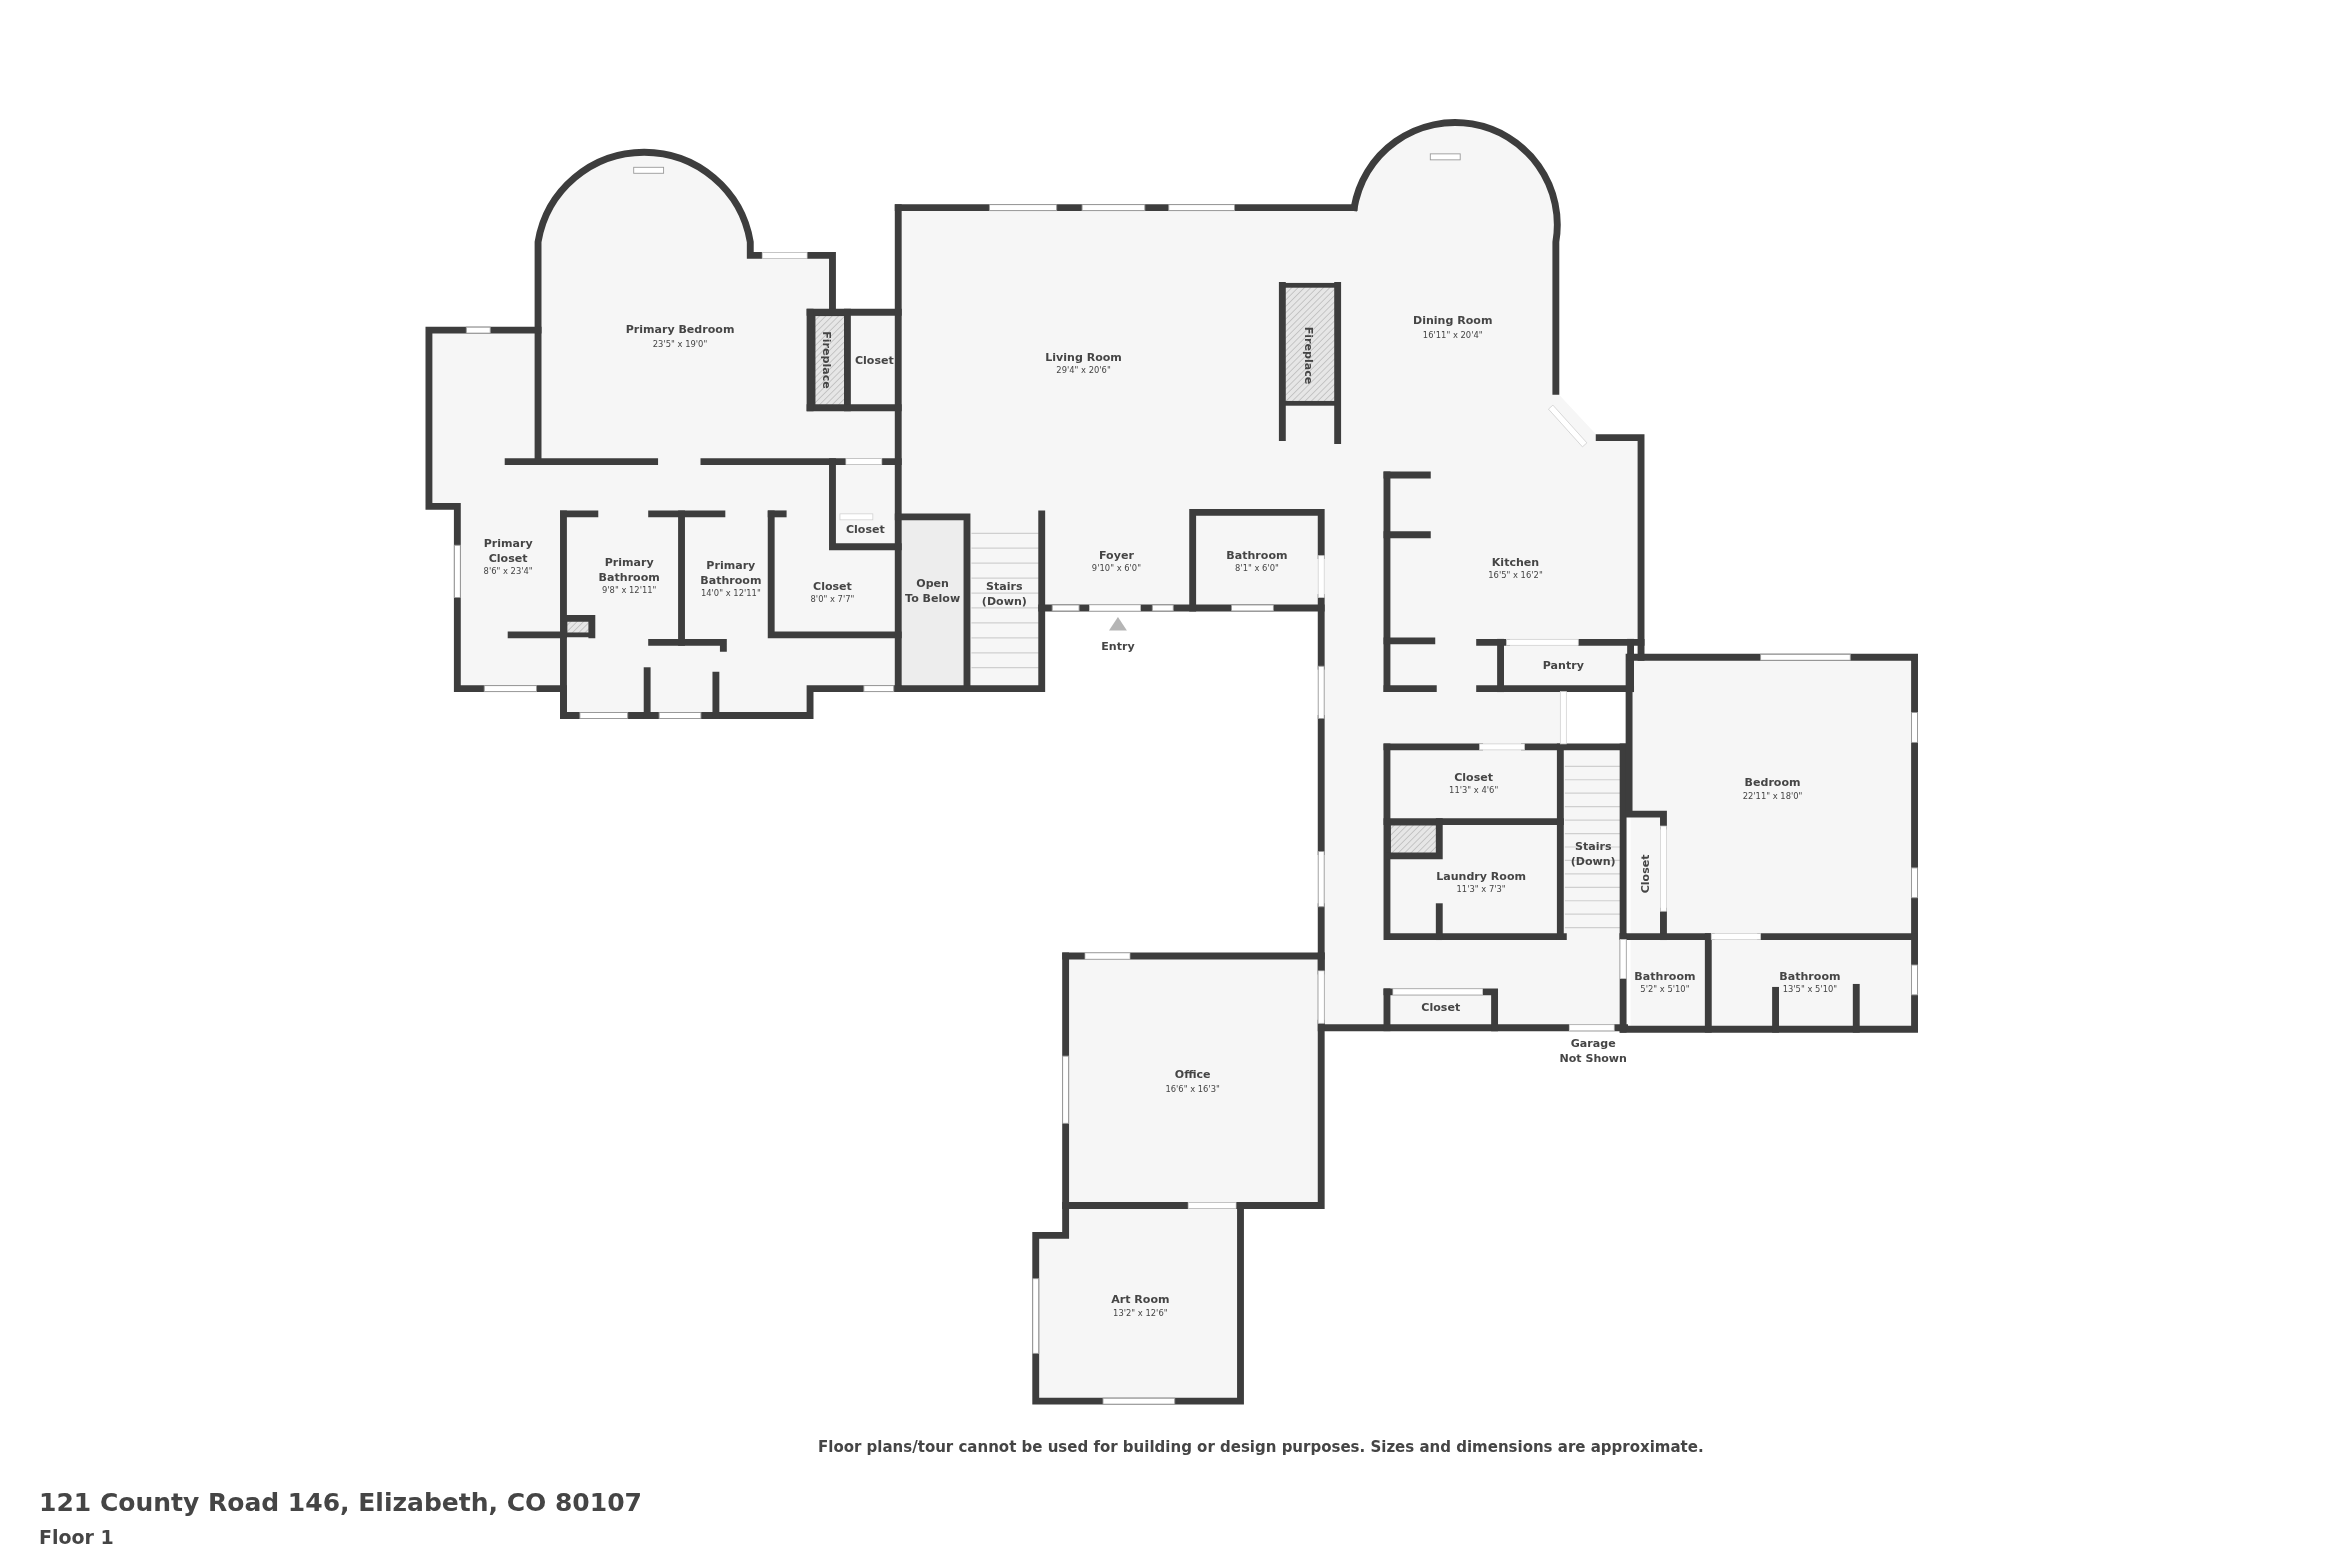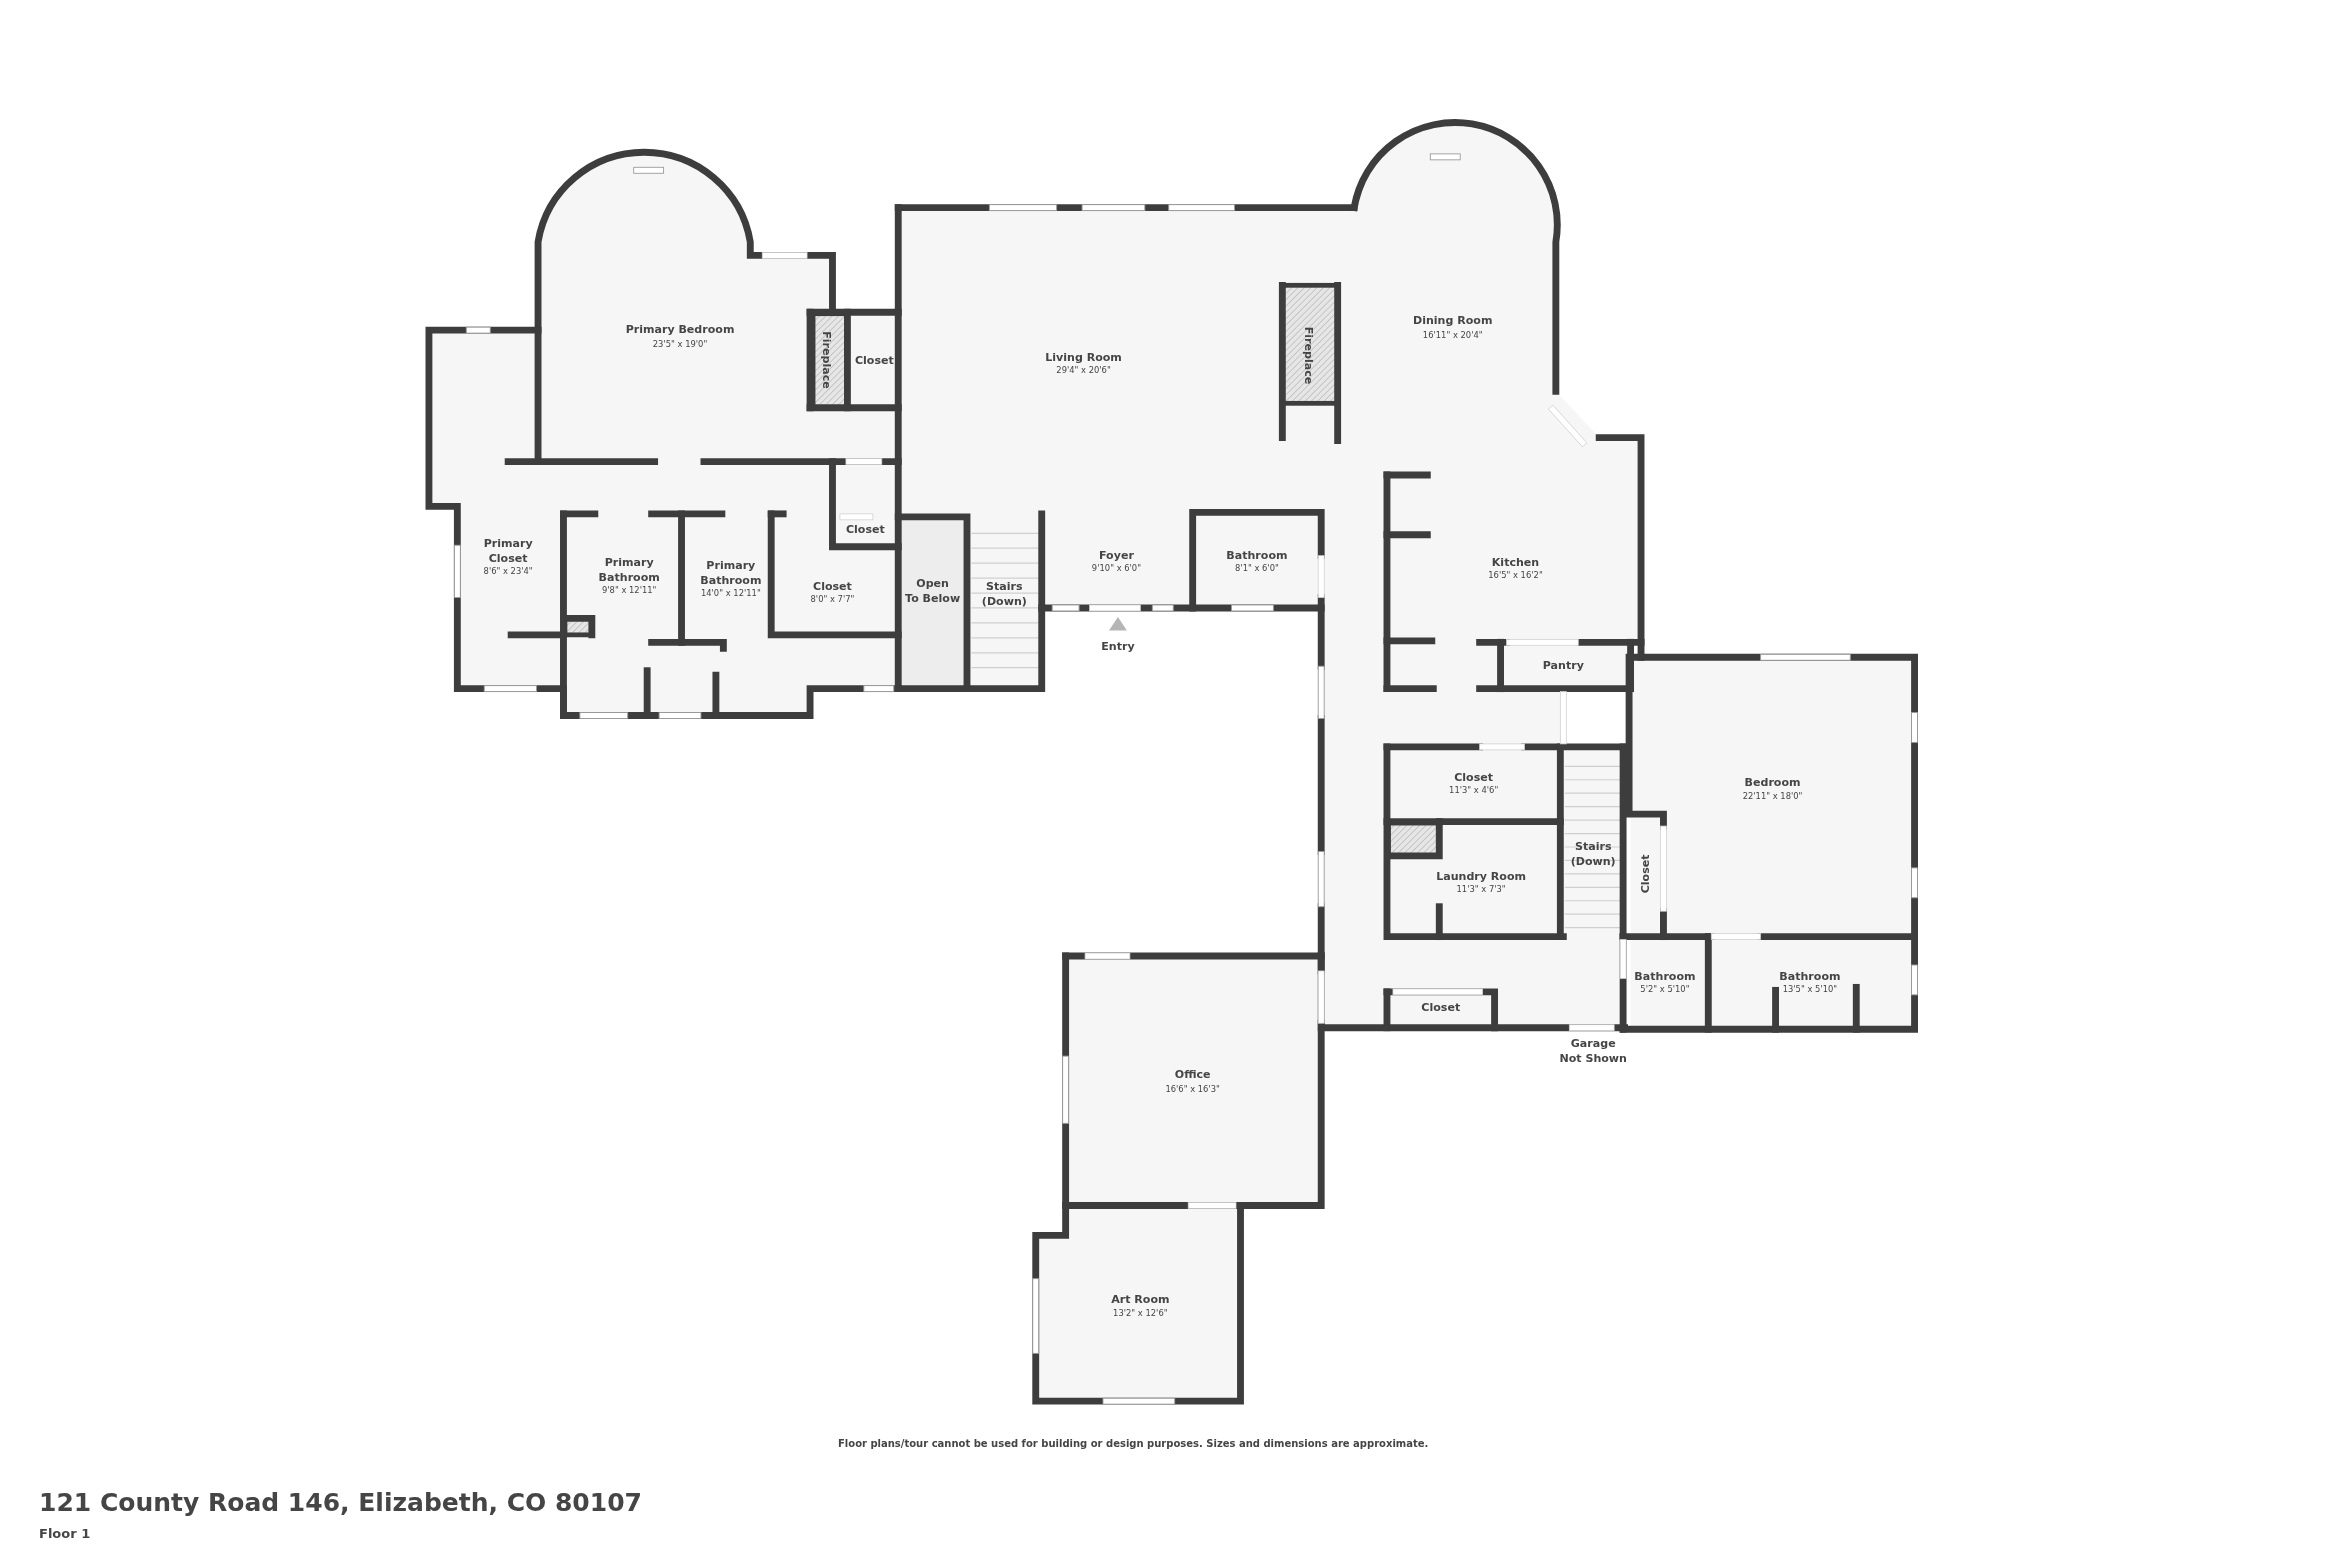--- a/index.html
+++ b/index.html
@@ -10,22 +10,22 @@
   .floor { fill:#f6f6f6; stroke:none; }
   .win { fill:#ffffff; stroke:#9a9a9a; stroke-width:0.6; }
   .door { fill:#ffffff; stroke:#cfcfcf; stroke-width:0.5; }
   .hatch { fill:url(#hatch); stroke:#3d3d3d; stroke-width:3.2; }
   .stair-line { stroke:#cfcfcf; stroke-width:0.8; }
   .open-below { fill:#ededed; }
   .rlabel { font-family:"DejaVu Sans", sans-serif; font-weight:bold; fill:#454545; font-size:7.4px; text-anchor:middle; }
   .rdim { font-family:"DejaVu Sans", sans-serif; fill:#454545; font-size:5.6px; text-anchor:middle; }
   .footer { position:absolute; font-family:"DejaVu Sans", sans-serif; font-weight:bold; color:#454545; }
   #address { left:39px; top:1488px; font-size:25px; }
-  #floor-label { left:39px; top:1526px; font-size:13px; }
-  #disclaimer { left:818px; top:1438px; font-size:10px;margin-left:20px; }
+  #floor-label { left:39px; top:1526px; font-size:19px; }
+  #disclaimer { left:818px; top:1438px; font-size:15px; }
 </style>
 </head>
 <body>
 
 <svg id="plan" viewBox="0 0 1567 1045" preserveAspectRatio="none" xmlns="http://www.w3.org/2000/svg">
   <defs>
     <pattern id="hatch" width="3" height="3" patternUnits="userSpaceOnUse" patternTransform="rotate(45)">
       <rect width="3" height="3" fill="#e6e6e6"></rect>
       <line x1="0" y1="0" x2="0" y2="3" stroke="#9d9d9d" stroke-width="0.6"></line>
     </pattern>

